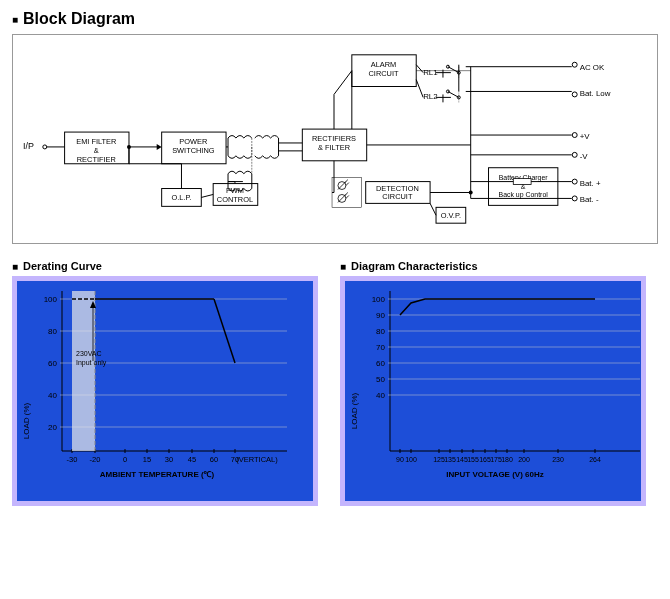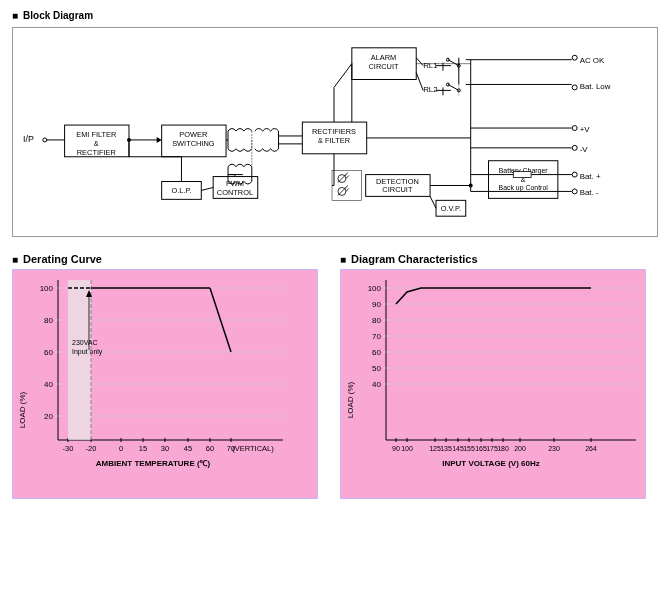--- a/index.html
+++ b/index.html
@@ -12,21 +12,21 @@
       overflow: hidden;
     }
     .page {
       width: 670px;
       height: 599px;
       padding: 10px 12px;
       position: relative;
     }
     .section-title {
       font-weight: bold;
-      font-size: 10px;
+      font-size: 16px;
       display: flex;
       align-items: center;
       gap: 5px;
       margin-bottom: 6px;
     }
     .section-title::before {
       content: '■';
       font-size: 10px;
     }
     
@@ -59,22 +59,22 @@
       display: flex;
       align-items: center;
       gap: 5px;
       margin-bottom: 4px;
     }
     .chart-title::before {
       content: '■';
       font-size: 10px;
     }
     .chart-container {
-      border: 1px solid #c4b5fd;
-      background: #f9a8d4;
+      border: 5px solid #c4b5fd;
+      background: #1d4ed8;
       position: relative;
     }
   </style>
 </head>
 <body>
 
 <div class="page">
 
   <div class="block-diagram-section">
     <div class="section-title">Block Diagram</div>

